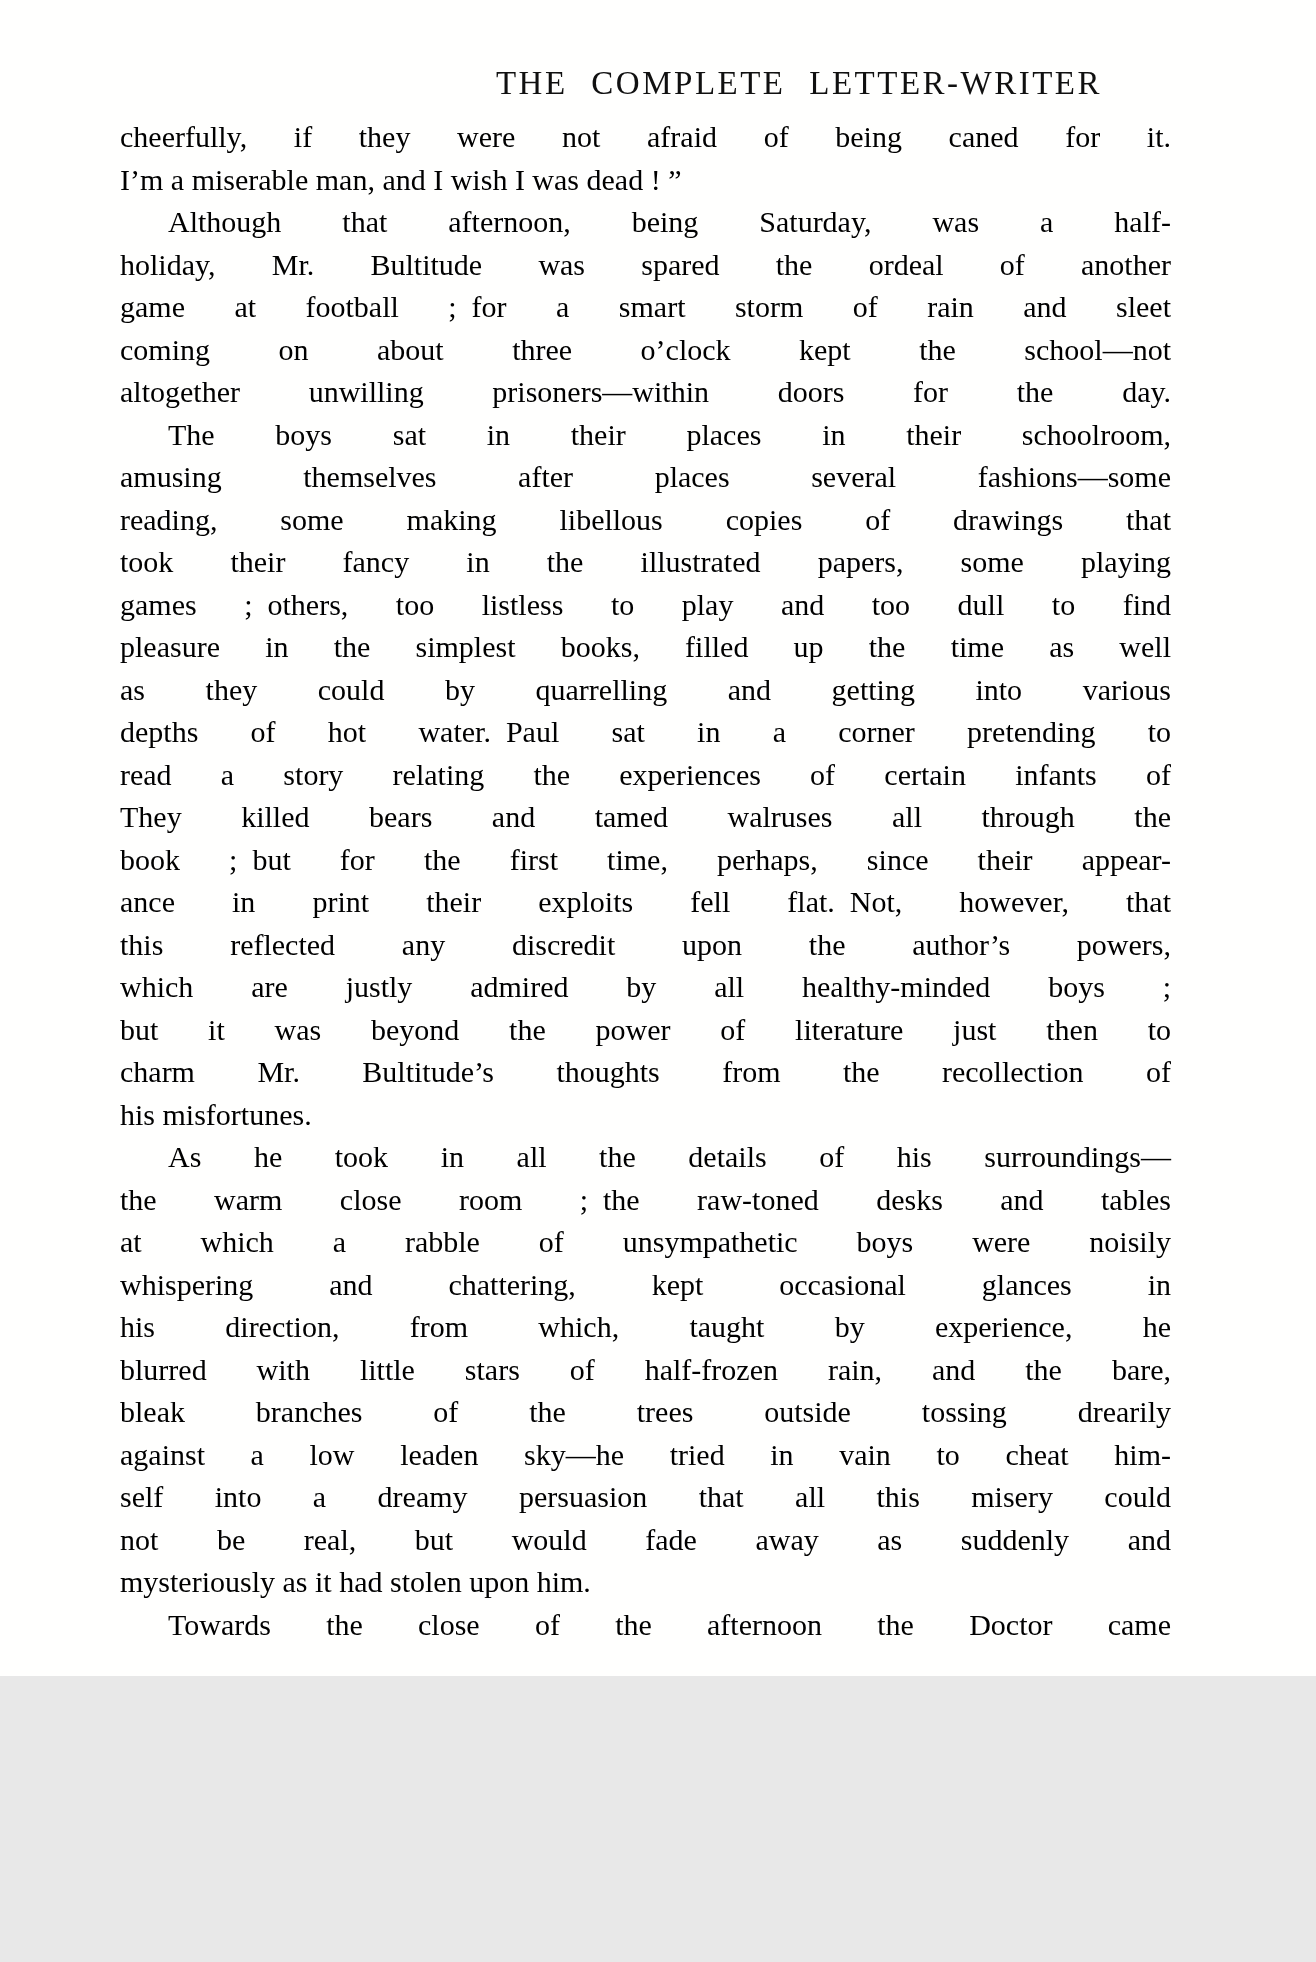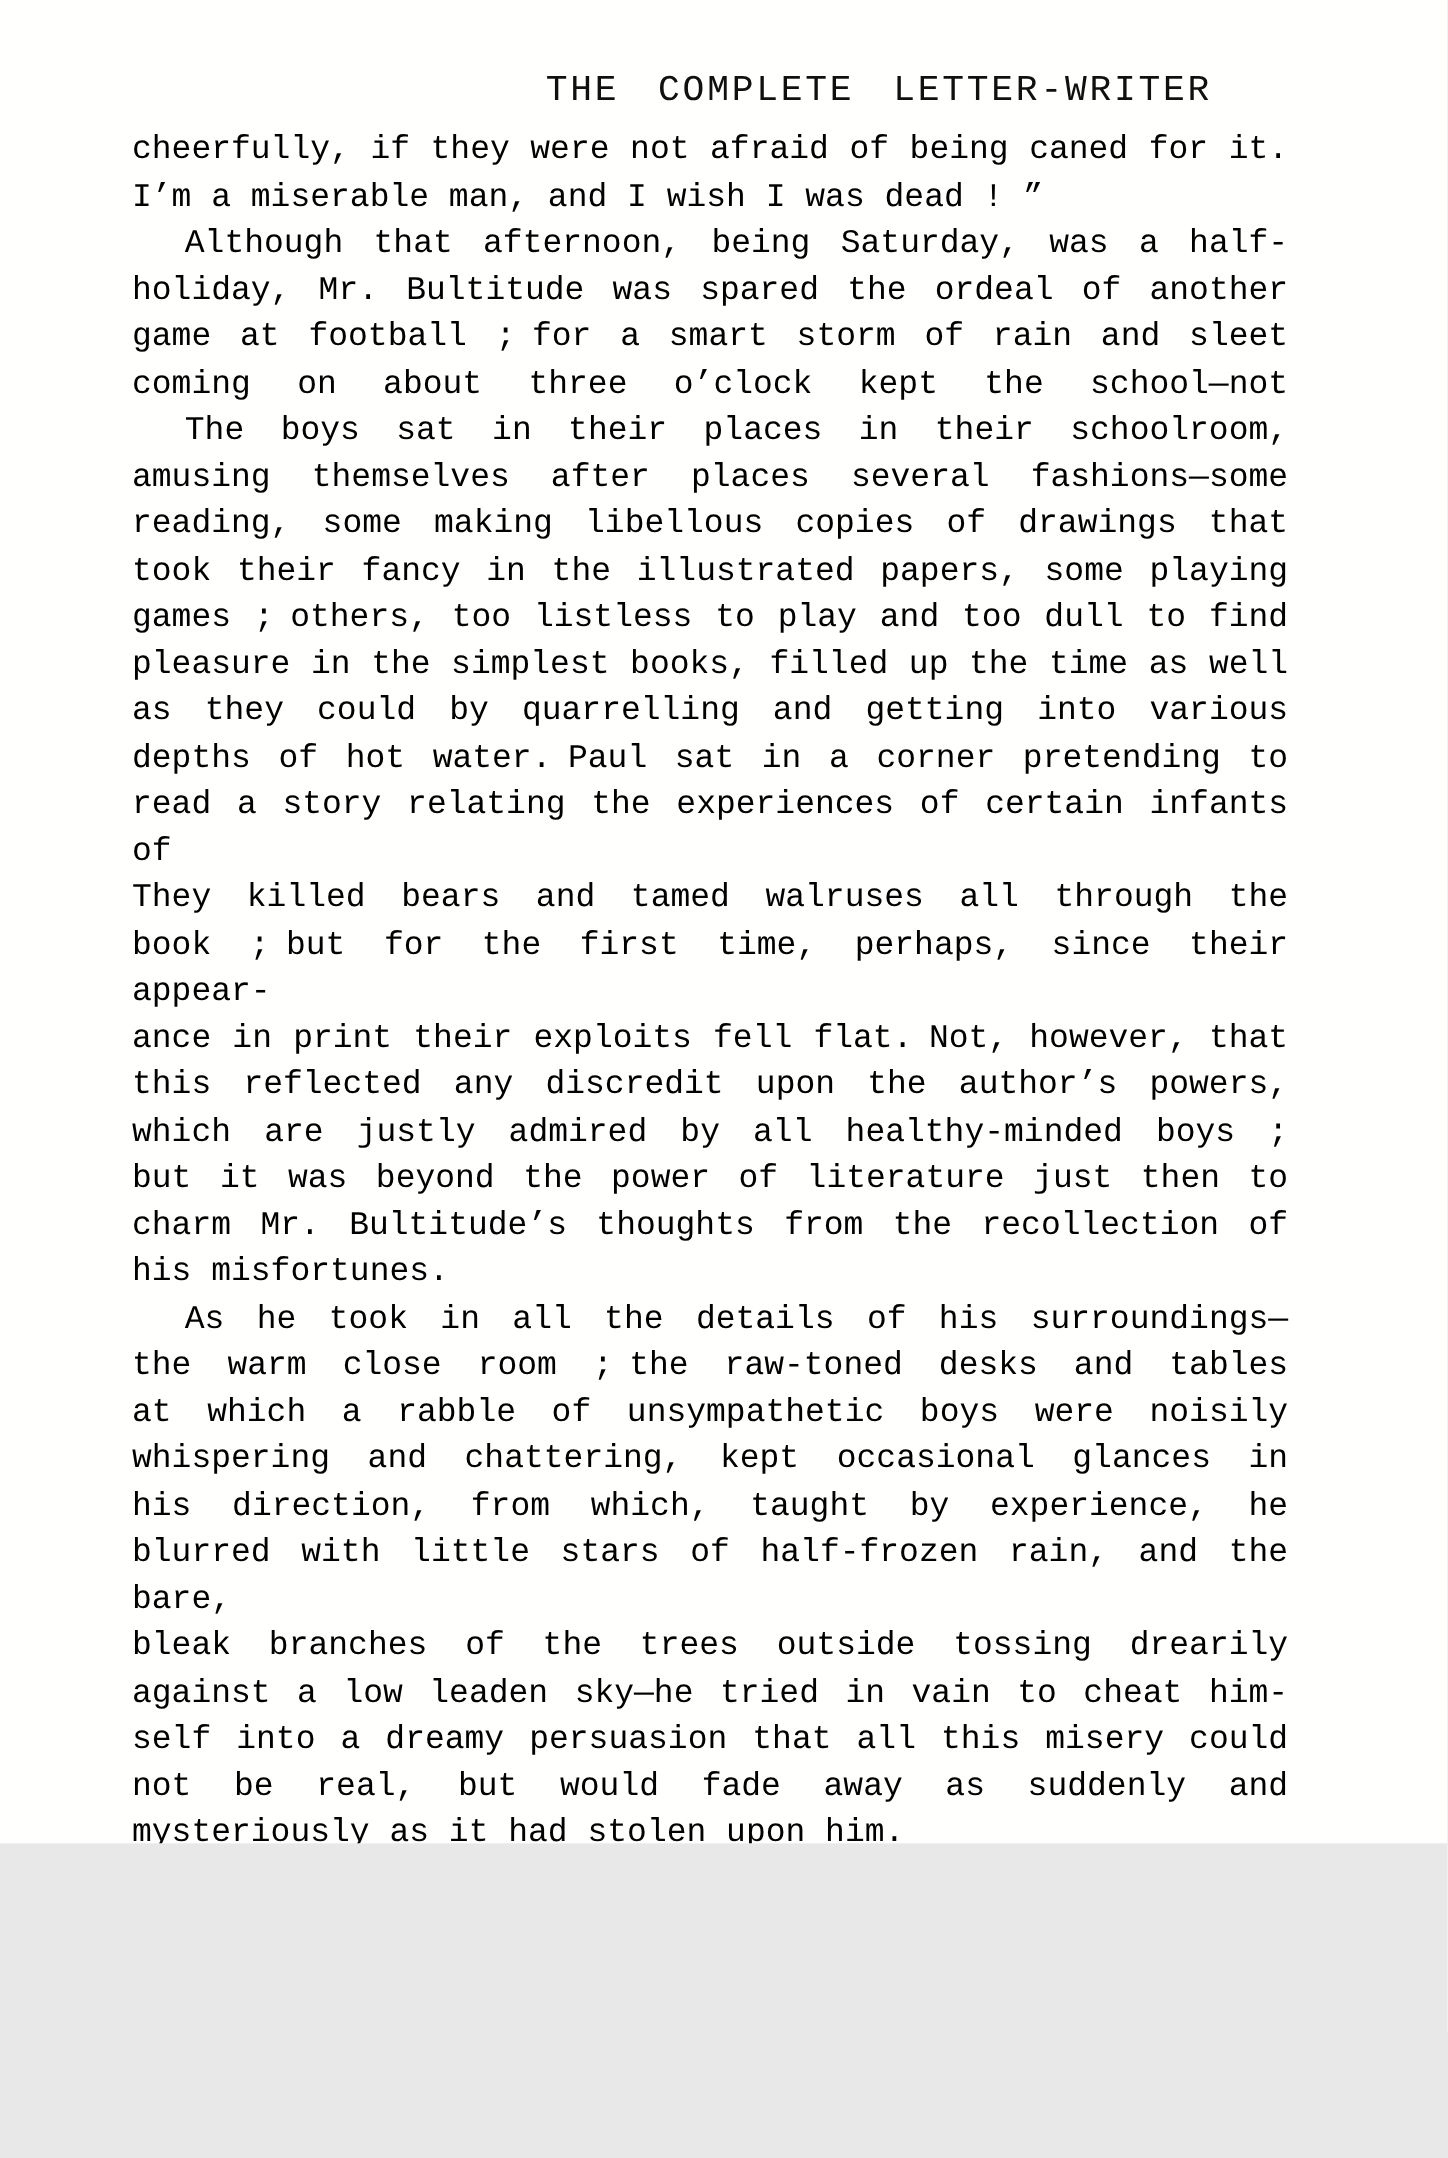--- a/index.html
+++ b/index.html
@@ -7,21 +7,21 @@
     padding: 0;
     background: #e8e8e8;
   }
   .page {
     position: relative;
     width: 1316px;
     height: 1676px;
     margin: 0 auto;
     background: #fffffe;
     color: #131313;
-    font-family: Liberation Mono, monospace;
+    font-family: Liberation Serif, serif;
     overflow: hidden;
   }
   .running-header {
     position: absolute;
     top: 64px;
     left: 433px;
     width: 732px;
     text-align: center;
     font-size: 33px;
     line-height: 38px;
@@ -67,20 +67,21 @@
 <div class="page">
   <div class="running-header">THE COMPLETE LETTER-WRITER</div>
 
   <div class="body-text" id="page-body">
       <div class="line j">cheerfully, if they were not afraid of being caned for it.</div>
       <div class="line">I’m a miserable man, and I wish I was dead ! ”</div>
       <div class="line j ind">Although that afternoon, being Saturday, was a half-</div>
       <div class="line j">holiday, Mr. Bultitude was spared the ordeal of another</div>
       <div class="line j">game at football ; for a smart storm of rain and sleet</div>
       <div class="line j">coming on about three o’clock kept the school—not</div>
+      <div class="line j">altogether unwilling prisoners—within doors for the day.</div>
       <div class="line j ind">The boys sat in their places in their schoolroom,</div>
       <div class="line j">amusing themselves after places several fashions—some</div>
       <div class="line j">reading, some making libellous copies of drawings that</div>
       <div class="line j">took their fancy in the illustrated papers, some playing</div>
       <div class="line j">games ; others, too listless to play and too dull to find</div>
       <div class="line j">pleasure in the simplest books, filled up the time as well</div>
       <div class="line j">as they could by quarrelling and getting into various</div>
       <div class="line j">depths of hot water. Paul sat in a corner pretending to</div>
       <div class="line j">read a story relating the experiences of certain infants of</div>
       <div class="line j">They killed bears and tamed walruses all through the</div>

